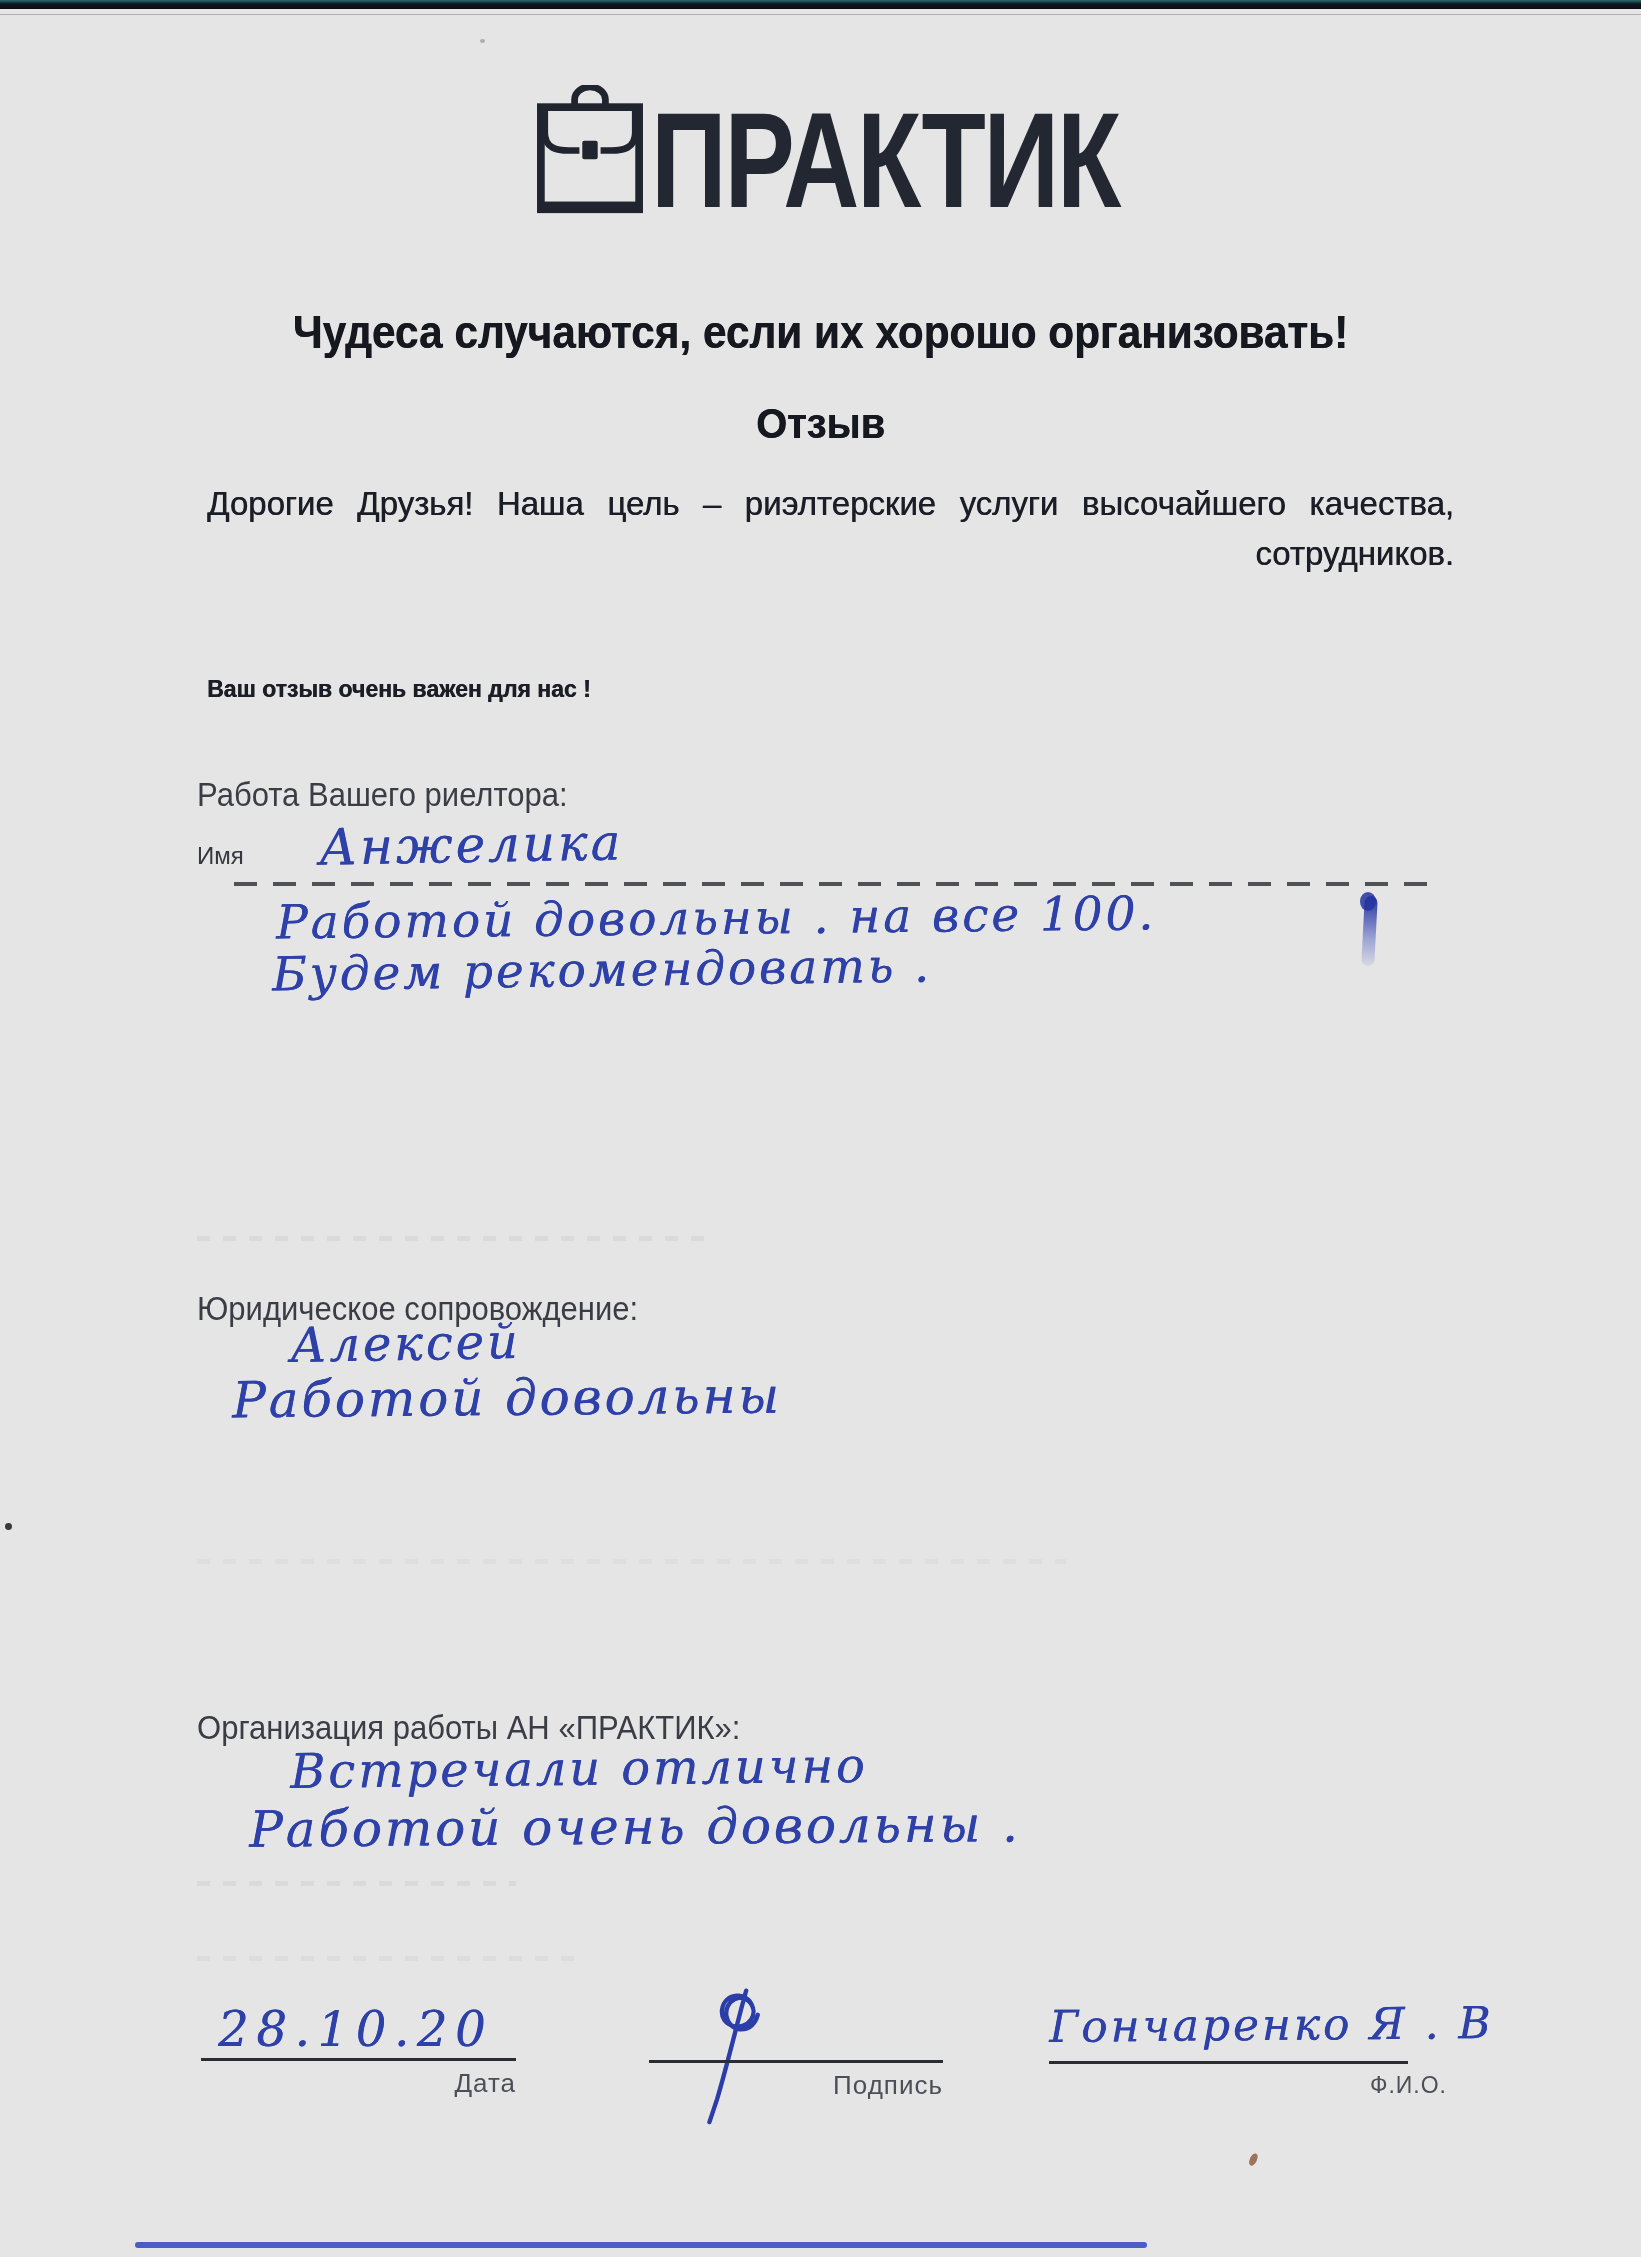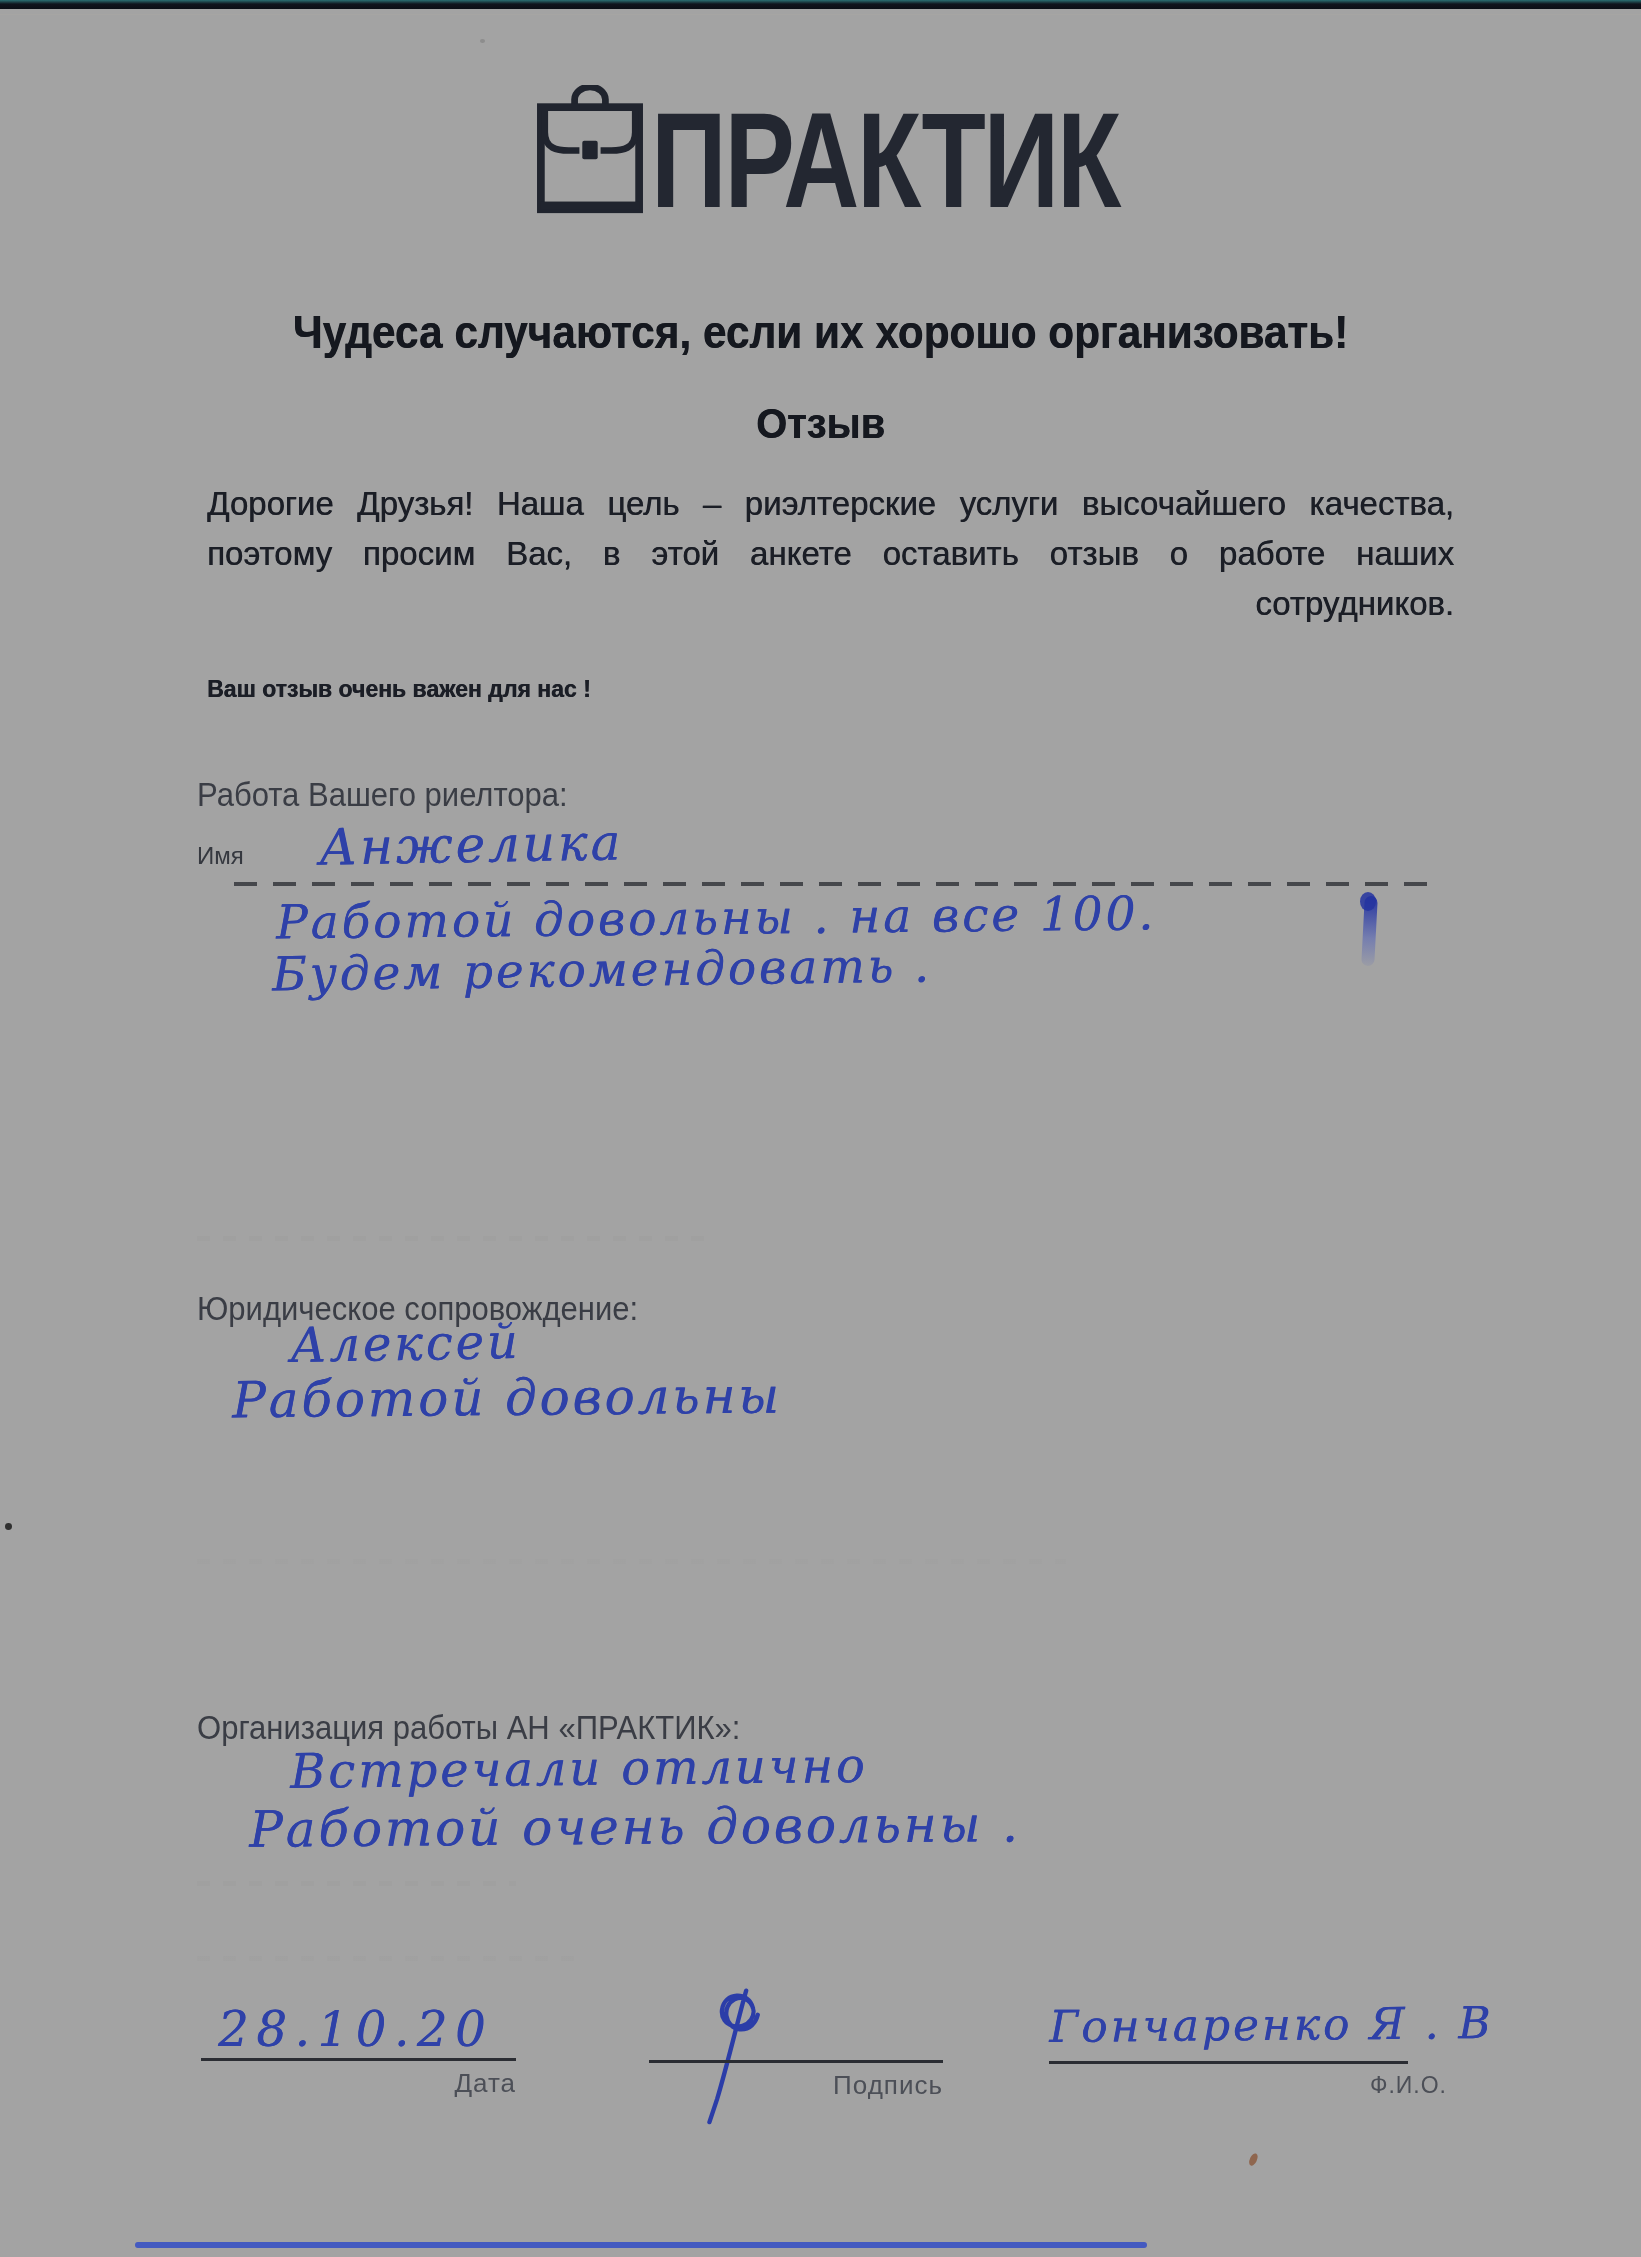--- a/index.html
+++ b/index.html
@@ -1,18 +1,18 @@
 <!DOCTYPE html>
 <html><head>
 <meta charset="utf-8">
 <style>
   html,body{margin:0;padding:0;background:#8a8a8a;}
   .page{
     position:relative;width:1641px;height:2257px;margin:0 auto;
-    background:#a3a3a3;overflow:hidden;
+    background:#e5e5e5;overflow:hidden;
     font-family:"Liberation Sans",sans-serif;color:#1b1e26;
   }
   .abs{position:absolute;}
   
   .top-bar{left:0;top:0;width:1641px;height:8.7px;background:linear-gradient(180deg,#2a6f72 0%,#10141c 45%,#0b0e15 100%);}
   .top-line{left:0;top:13.5px;width:1641px;height:1.9px;background:#a6a5a2;opacity:.8;}
   .ghost{height:4.8px;background-image:repeating-linear-gradient(90deg,#8a8a88 0 13.5px,transparent 13.5px 26px);opacity:.12;}
   .bottom-blue{left:135px;top:2242px;width:1012px;height:5.8px;background:#3c54c2;border-radius:2.9px;opacity:.92;}
   
   .brand{left:651px;top:93px;font-size:135px;font-weight:bold;letter-spacing:-2.9px;line-height:1;
@@ -62,21 +62,20 @@
       <rect x="7" y="121" width="102" height="8" fill="#20242e"></rect>
     </svg>
   </div>
   <div class="abs brand">ПРАКТИК</div>
 
   <div class="abs slogan print">Чудеса случаются, если их хорошо организовать!</div>
   <div class="abs form-title print">Отзыв</div>
 
   <div class="abs intro print">
     <div class="jline">Дорогие Друзья! Наша цель – риэлтерские услуги высочайшего качества,</div>
-    <div class="jline">поэтому просим Вас, в этой анкете оставить  отзыв о работе наших</div>
     <div class="lline">сотрудников.</div>
   </div>
   <div class="abs note print">Ваш отзыв очень важен для нас !</div>
 
   <div class="abs sec-label" style="left:197px;top:776px;">Работа Вашего риелтора:</div>
   <div class="abs name-label">Имя</div>
   <div class="abs name-line"></div>
   <div class="abs hand" style="left:319px;top:816px;font-size:50px;transform:rotate(-1deg);">Анжелика</div>
   <div class="abs hand" style="left:276px;top:890px;font-size:47px;transform:rotate(-0.6deg);">Работой довольны . на все 100.</div>
   <div class="abs hand" style="left:272px;top:942px;font-size:47px;transform:rotate(-0.8deg);">Будем рекомендовать .</div>

